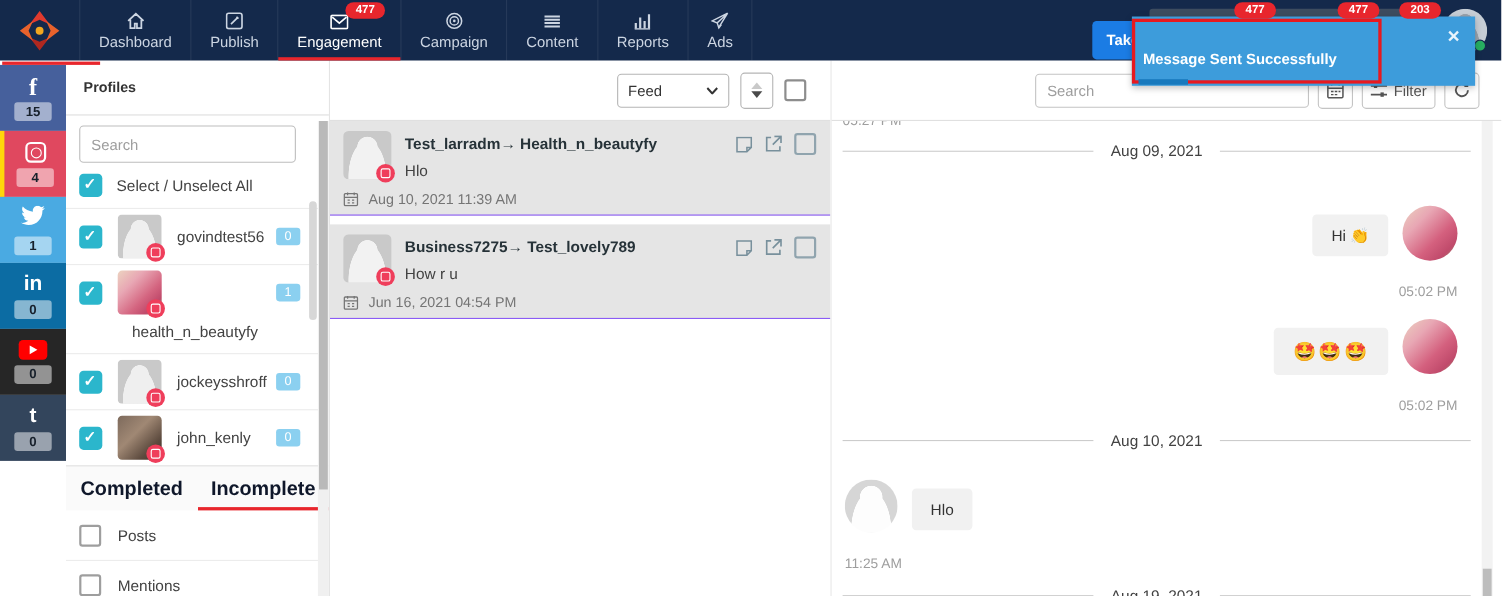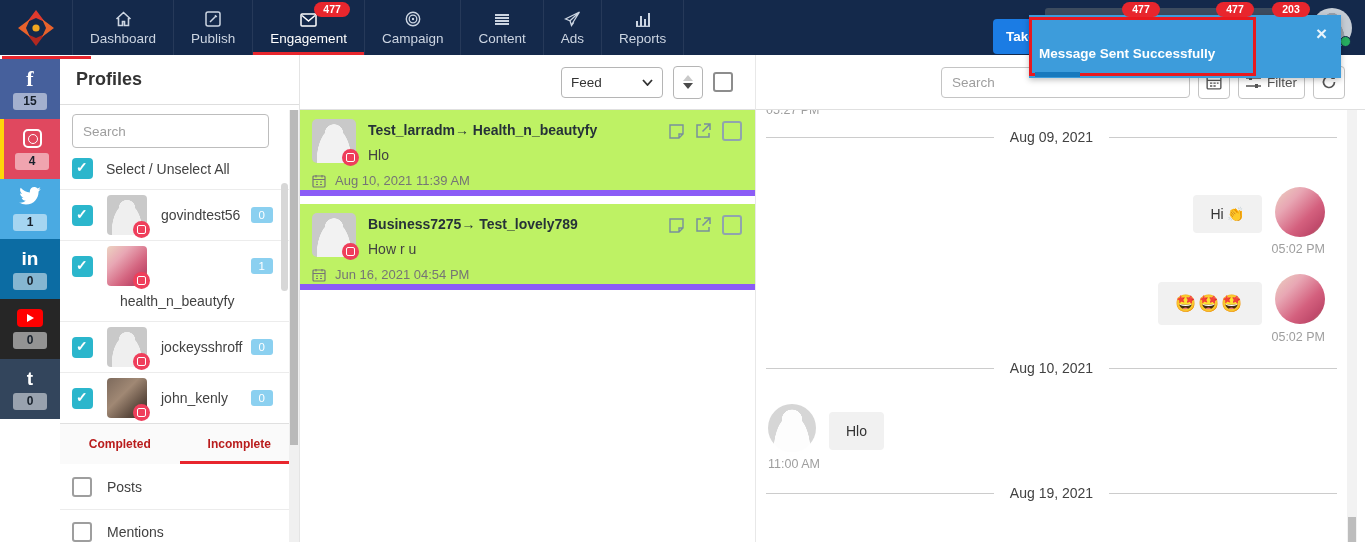--- a/index.html
+++ b/index.html
@@ -76,21 +76,21 @@
   .yt-btn::after { content:""; position:absolute; left:10px; top:5px; border-left:7px solid #fff;
     border-top:4px solid transparent; border-bottom:4px solid transparent; }
   .ig-cam { width:19px; height:19px; border:2px solid #fff; border-radius:5px; position:relative; }
   .ig-cam::after { content:""; position:absolute; left:3.5px; top:3.5px; width:8px; height:8px;
     border:1.5px solid #fff; border-radius:50%; }
 
   
   .profiles { position:absolute; left:60px; top:55px; width:240px; height:487px;
     background:#fff; border-right:1px solid #e4e4e4; }
   .profiles-header { height:50px; display:flex; align-items:center; padding-left:16px;
-    font-weight:bold; font-size:18px; color:#333; border-bottom:1px solid #dedede; }
+    font-weight:bold; font-size:13px; color:#333; border-bottom:1px solid #dedede; }
   .search-wrap { padding:9px 30px 8px 12px; }
   .p-search { width:100%; height:34px; border:1px solid #bdbdbd; border-radius:4px;
     padding:0 10px; font-size:13.5px; color:#333; outline:none;
     font-family:"Liberation Sans", sans-serif; }
   .p-search::placeholder, .c-search::placeholder { color:#9e9e9e; }
   .selall-row { display:flex; align-items:center; gap:13px; padding:2px 12px 10px; }
   .selall-label { font-size:14px; color:#424242; }
   .check { width:21px; height:21px; border-radius:4px; flex:0 0 auto; position:relative; cursor:pointer; }
   .check.on { background:#2bb6cc; }
   .check.on::after { content:"✓"; position:absolute; left:4px; top:1px; color:#fff;
@@ -108,21 +108,21 @@
       radial-gradient(circle at 50% 33%, #efefef 0 8px, transparent 8.5px),
       radial-gradient(ellipse at 50% 92%, #efefef 0 15px, transparent 15.5px),
       #c9c9c9; }
   .avatar-sq.photo { background:linear-gradient(135deg,#ecd3c0 0%,#e8a7b4 30%,#d46580 62%,#c04a6b 80%,#8fae70 100%); }
   .avatar-sq.photo2 { background:linear-gradient(135deg,#7d6a5c 0%,#a08874 40%,#5c4a3e 75%,#3e332b 100%); }
   .ig-badge { position:absolute; right:-3px; bottom:-3px; width:17px; height:17px;
     border-radius:50%; background:#ef3e5b; display:flex; align-items:center; justify-content:center; }
   .ig-badge::after { content:""; width:7px; height:7px; border:1.3px solid #fff; border-radius:2px; }
   .ptabs { display:flex; background:#fafafa; border-top:1px solid #e0e0e0; height:41px; }
   .ptab { flex:1; display:flex; align-items:center; justify-content:center; font-weight:bold;
-    font-size:12px; color:#b91c1c; cursor:pointer; position:relative; }
+    font-size:18px; color:#0f172a; cursor:pointer; position:relative; }
   .ptab.active::after { content:""; position:absolute; left:0; right:0; bottom:0; height:3px;
     background:#e8262d; }
   .filter-row { display:flex; align-items:center; gap:15px; padding:0 12px; height:45px;
     border-top:1px solid #ececec; }
   .filter-row:first-of-type { border-top:none; }
   .filter-label { font-size:14px; color:#424242; }
   .p-scroll { position:absolute; right:0; top:55px; bottom:0; width:10px; background:#f0f0f0; }
   .p-thumb { position:absolute; top:0; left:1px; width:8px; height:335px; background:#b9b9b9; }
   .p-thumb-inner { position:absolute; right:11px; top:128px; width:7px; height:108px;
     background:#d7d7d7; border-radius:4px; }
@@ -136,21 +136,21 @@
     font-size:13.5px; color:#333; cursor:pointer; background:#fff; }
   .sort-box { width:30px; height:33px; border:1px solid #b5b5b5; border-radius:4px;
     background:#fff; display:flex; flex-direction:column; align-items:center;
     justify-content:center; gap:2px; cursor:pointer; }
   .tri-up { width:0; height:0; border-left:5px solid transparent; border-right:5px solid transparent;
     border-bottom:6px solid #c9c9c9; }
   .tri-dn { width:0; height:0; border-left:5px solid transparent; border-right:5px solid transparent;
     border-top:6px solid #4a4a4a; }
   .head-check { width:20px; height:20px; border:2px solid #8d8d8d; border-radius:3px;
     background:#fff; cursor:pointer; }
-  .card { position:relative; background:#bef264; border-bottom:6px solid #8b5cf6;
+  .card { position:relative; background:#e5e5e5; border-bottom:1px solid #8b5cf6;
     margin-bottom:8px; padding:9px 12px 7px; height:86px; }
   .card-main { display:flex; gap:12px; }
   .card-avatar { width:44px; height:44px; border-radius:5px; position:relative; flex:0 0 auto;
     background:
       radial-gradient(circle at 50% 33%, #f2f2f2 0 9px, transparent 9.5px),
       radial-gradient(ellipse at 50% 95%, #f2f2f2 0 17px, transparent 17.5px),
       #c9c9c9; }
   .card-title { font-weight:bold; font-size:14px; color:#263238; padding-top:3px; }
   .card-msg { font-size:14px; color:#424242; margin-top:9px; }
   .card-icons { position:absolute; top:11px; right:13px; display:flex; gap:11px; align-items:center; }
@@ -181,21 +181,21 @@
   .mrow.left { justify-content:flex-start; padding-left:2px; margin-top:28px; }
   .bubble { background:#f1f1f1; border-radius:4px; padding:11px 17px; font-size:14px;
     color:#333; margin-top:8px; }
   .bubble.emoji { font-size:17px; letter-spacing:2px; }
   .avatar-c { width:50px; height:50px; border-radius:50%; flex:0 0 auto;
     background:linear-gradient(135deg,#ecd3c0 0%,#e8a7b4 30%,#d4607e 62%,#c04a6b 82%,#8fae70 100%); }
   .avatar-c.gray { background:
       radial-gradient(circle at 50% 33%, #fdfdfd 0 10px, transparent 10.5px),
       radial-gradient(ellipse at 50% 97%, #fdfdfd 0 18px, transparent 18.5px),
       #d6d6d6; width:48px; height:48px; }
-  .mtime { color:#9e9e9e; font-size:12.5px; margin-top:5px; }
+  .mtime { color:#9e9e9e; font-size:12.5px; margin-top:21px; }
   .mtime.r { text-align:right; padding-right:12px; }
   .mtime.l { text-align:left; padding-left:2px; }
   .c-scroll { position:absolute; right:8px; top:55px; bottom:0; width:10px; background:#f2f2f2; }
   .c-thumb { position:absolute; left:1px; bottom:0; width:8px; height:25px; background:#bdbdbd; }
 </style>
 </head>
 <body>
 
 <header class="topnav">
   <div class="logo">
@@ -248,34 +248,34 @@
     <div class="nav-item">
       <span class="nicon">
         <svg width="16" height="14" viewBox="0 0 16 14">
             <path d="M1 2h14M1 5h14M1 8h14M1 11h14" stroke="#ccd5e2" stroke-width="1.8"></path>
           </svg>
       </span>
       <span class="nlabel">Content</span>
     </div>
     <div class="nav-item">
       <span class="nicon">
-        <svg width="17" height="16" viewBox="0 0 17 16">
-            <path d="M15.5 1 1.5 8l4.5 1.8L15.5 1zM6 9.8 7.5 14.5 9.8 11.3M15.5 1 8 13" stroke="#ccd5e2" stroke-width="1.3" fill="none"></path>
-          </svg>
-      </span>
-      <span class="nlabel">Ads</span>
-    </div>
-    <div class="nav-item">
-      <span class="nicon">
         <svg width="16" height="15" viewBox="0 0 16 15">
             <path d="M2 14V9M6 14V4M10 14V7M14 14V1" stroke="#ccd5e2" stroke-width="2"></path>
             <path d="M1 14.3h14" stroke="#ccd5e2" stroke-width="1.3"></path>
           </svg>
       </span>
       <span class="nlabel">Reports</span>
+    </div>
+    <div class="nav-item">
+      <span class="nicon">
+        <svg width="17" height="16" viewBox="0 0 17 16">
+            <path d="M15.5 1 1.5 8l4.5 1.8L15.5 1zM6 9.8 7.5 14.5 9.8 11.3M15.5 1 8 13" stroke="#ccd5e2" stroke-width="1.3" fill="none"></path>
+          </svg>
+      </span>
+      <span class="nlabel">Ads</span>
     </div>
   </nav>
   <button class="take-btn">Take</button>
   <div class="nb nb1"></div>
   <div class="nb nb2"></div>
   <div class="nb nb3"></div>
   <div class="nav-avatar"></div>
 </header>
 <span class="top-badge tb1">477</span>
 <span class="top-badge tb2">477</span>
@@ -509,21 +509,21 @@
     <div class="sep" style="margin-top:16px;">
       <span class="line"></span>
       <span class="dtxt">Aug 10, 2021</span>
       <span class="line"></span>
     </div>
 
     <div class="mrow left">
       <span class="avatar-c gray"></span>
       <span class="bubble">Hlo</span>
     </div>
-    <div class="mtime l">11:00 AM</div>
+    <div class="mtime l">11:25 AM</div>
 
     <div class="sep" style="margin-top:14px;">
       <span class="line"></span>
       <span class="dtxt">Aug 19, 2021</span>
       <span class="line"></span>
     </div>
 
   </div>
 
   <div class="c-scroll">

